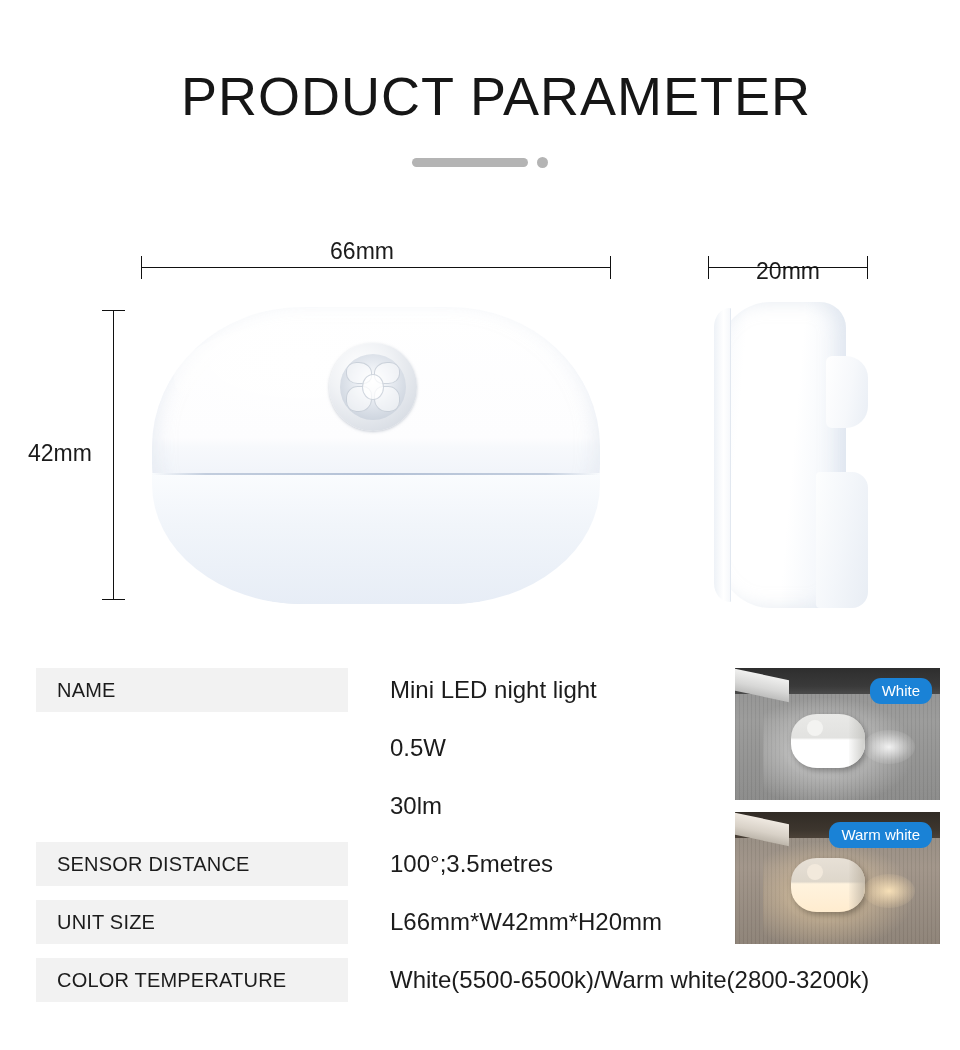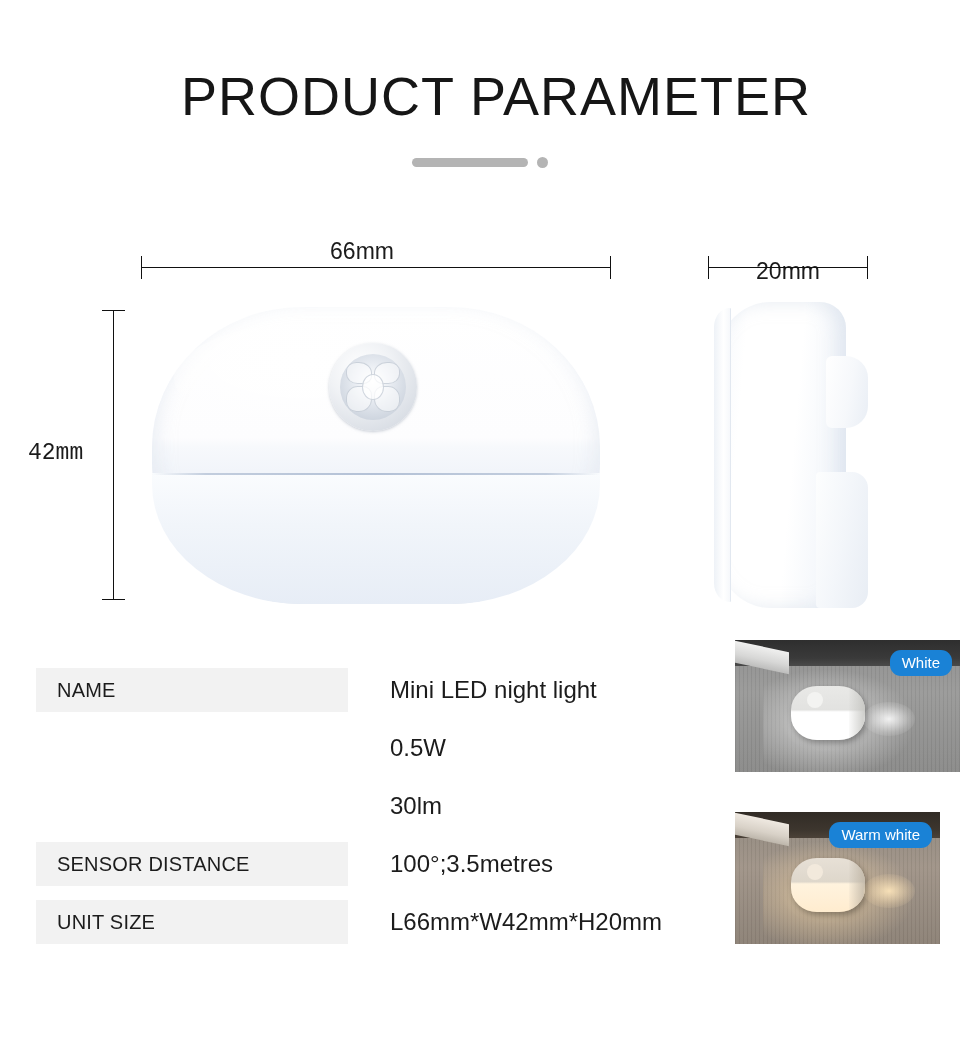--- a/index.html
+++ b/index.html
@@ -67,21 +67,21 @@
   .dim-label {
     position: absolute;
     font-size: 23px;
     line-height: 26px;
     color: #1b1b1b;
     white-space: nowrap;
     font-family: "Liberation Sans", sans-serif;
   }
   .dim-label-66 { left: 127px; width: 470px; text-align: center; top: 28px; }
   .dim-label-20 { left: 708px; width: 160px; text-align: center; top: 28px; margin-top: 20px; }
-  .dim-label-42 { left: 28px; top: 230px; font-family: Liberation Mono, monospace; }
+  .dim-label-42 { left: 28px; top: 230px; }
 
   
   .hline {
     position: absolute;
     height: 1px;
     background: #111111;
   }
   .hline::before, .hline::after {
     content: "";
     position: absolute;
@@ -272,21 +272,21 @@
   }
 
   
   .photo {
     position: absolute;
     left: 735px;
     width: 205px;
     height: 132px;
     overflow: hidden;
   }
-  .photo-white { top: 640px; padding-left: 20px; }
+  .photo-white { top: 668px; }
   .photo-warm  { top: 812px; }
 
   .photo-wall {
     position: absolute;
     inset: 0;
     background:
       repeating-linear-gradient(90deg, rgba(0,0,0,0.05) 0px, rgba(0,0,0,0.05) 1px, rgba(255,255,255,0.03) 1px, rgba(255,255,255,0.03) 4px),
       linear-gradient(180deg,#8d8d8d 0%,#9a9a99 40%,#8a8a89 100%);
   }
   .photo-warm .photo-wall {
@@ -436,20 +436,24 @@
   <div class="spec-row">
     <div class="spec-label">SENSOR DISTANCE</div>
     <div class="spec-value">100°;3.5metres</div>
   </div>
 
   <div class="spec-row">
     <div class="spec-label">UNIT SIZE</div>
     <div class="spec-value">L66mm*W42mm*H20mm</div>
   </div>
 
+  <div class="spec-row">
+    <div class="spec-label">COLOR TEMPERATURE</div>
+    <div class="spec-value">White(5500-6500k)/Warm white(2800-3200k)</div>
+  </div>
 </div>
 
 <div class="photo photo-white">
   <div class="photo-wall"></div>
   <div class="photo-ceiling"></div>
   <div class="photo-shelf"></div>
   <div class="photo-glow"></div>
   <div class="photo-lamp">
     <div class="photo-lamp-sensor"></div>
     <div class="photo-lamp-edge"></div>

